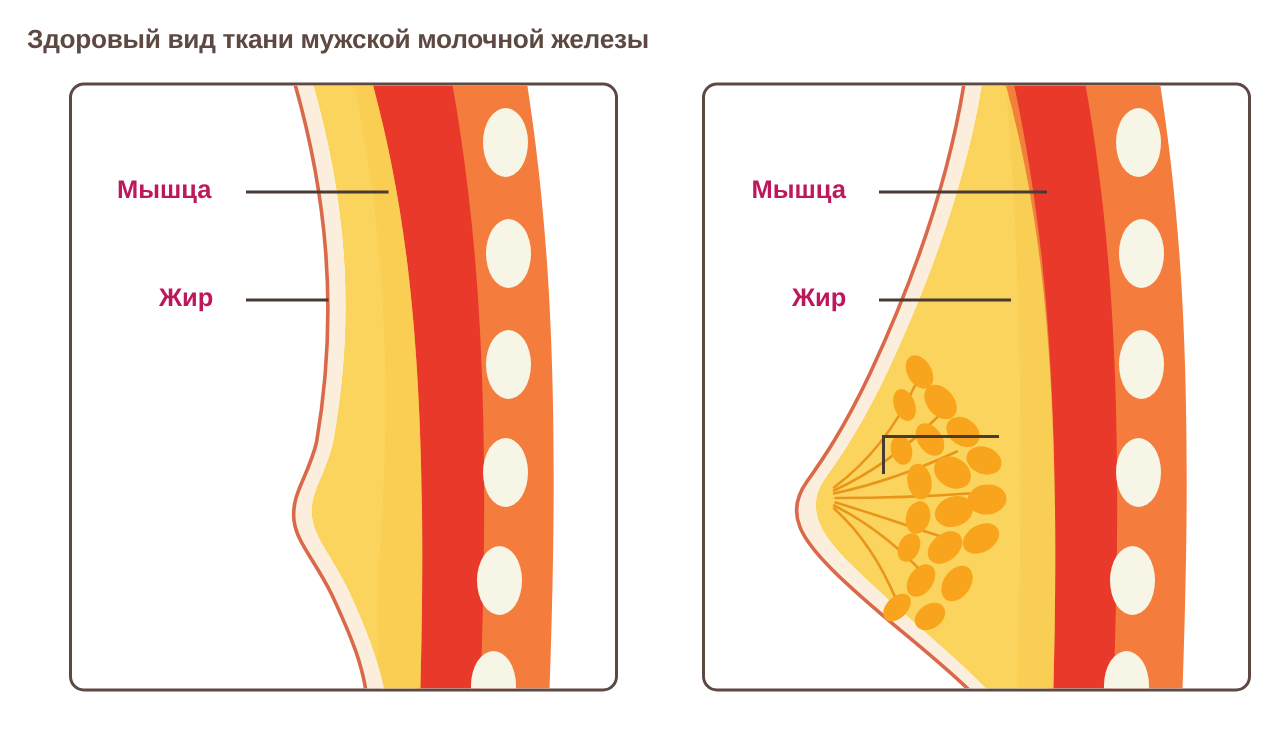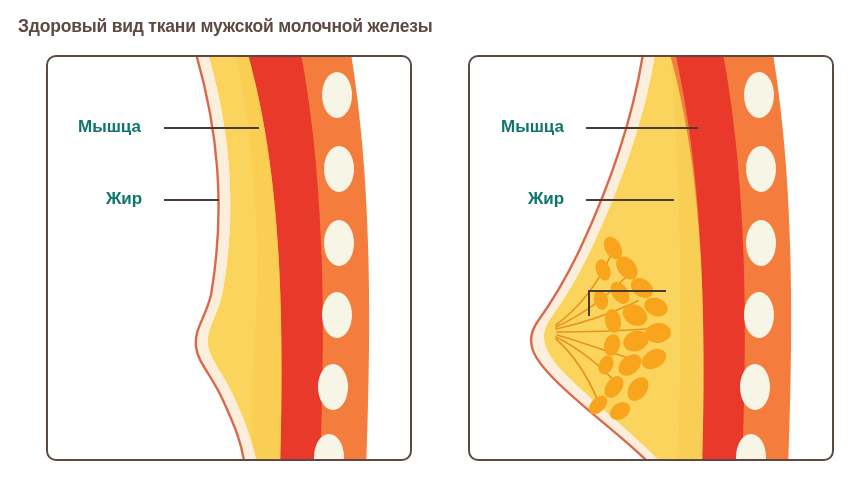--- a/index.html
+++ b/index.html
@@ -57,21 +57,21 @@
     left: 0;
     top: 0;
     display: block;
   }
 
   .lbl {
     position: absolute;
     font-family: "Liberation Sans", sans-serif;
     font-weight: bold;
     font-size: 17px;
-    color: #0f766e;
+    color: #be185d;
     white-space: nowrap;
     line-height: 1;
   }
 
   .lead {
     position: absolute;
     height: 0;
     border-top: 2px solid #4a3a34;
   }
   .lead-v {

